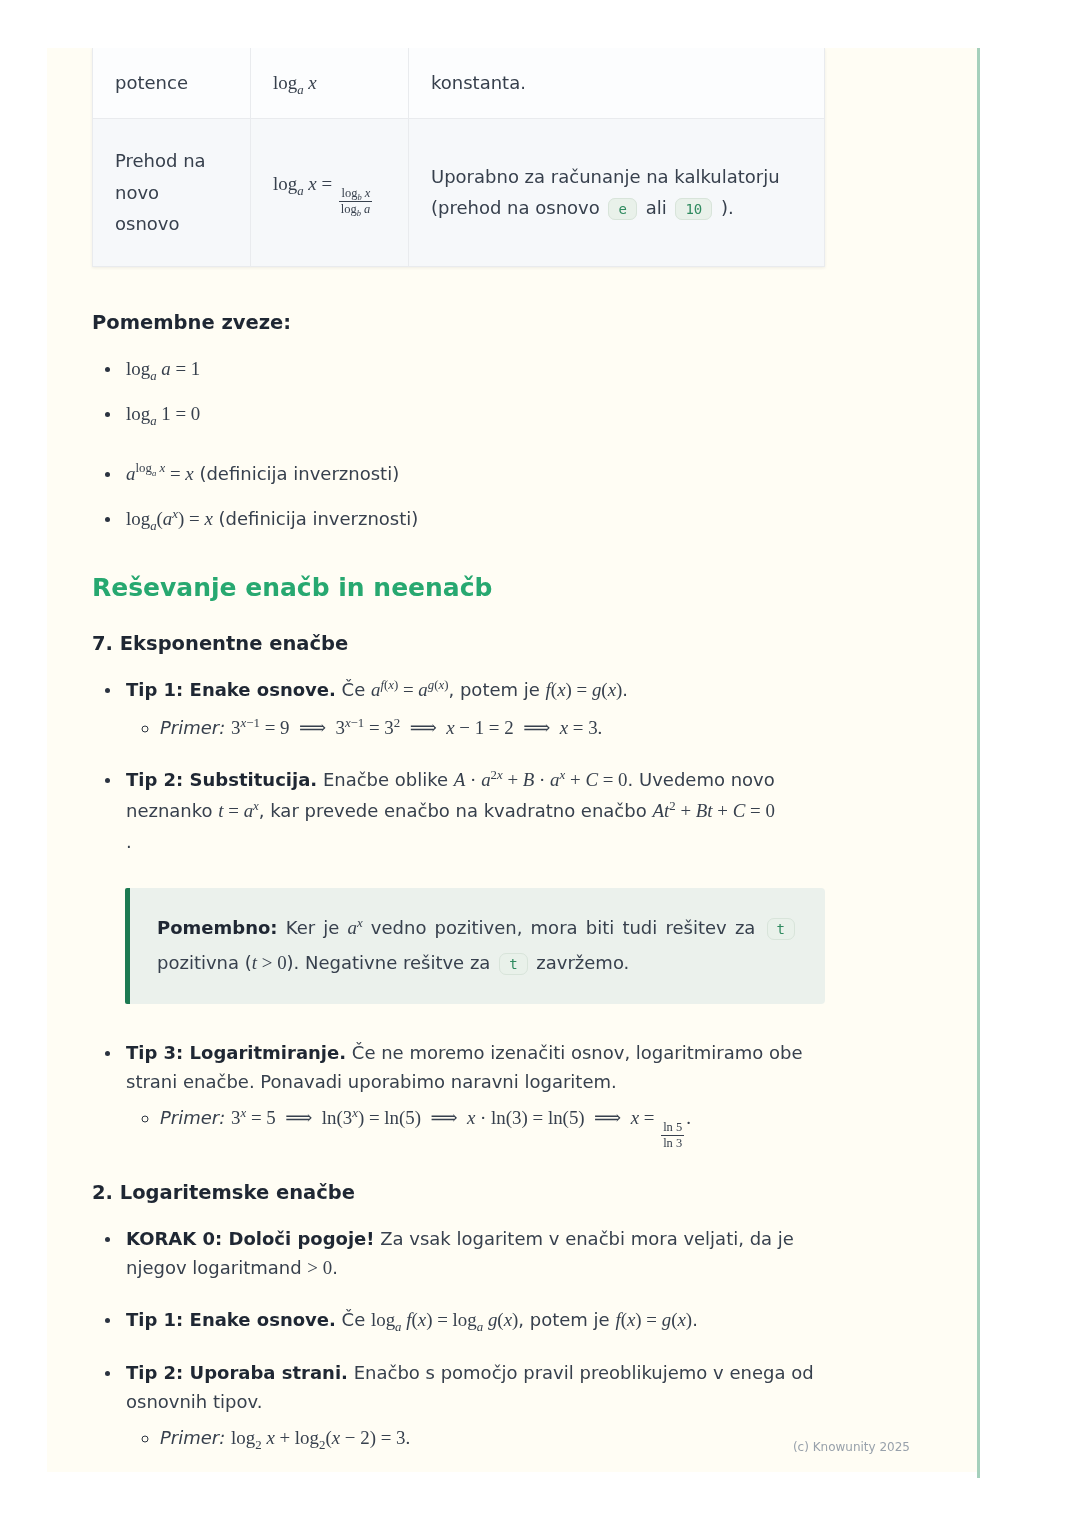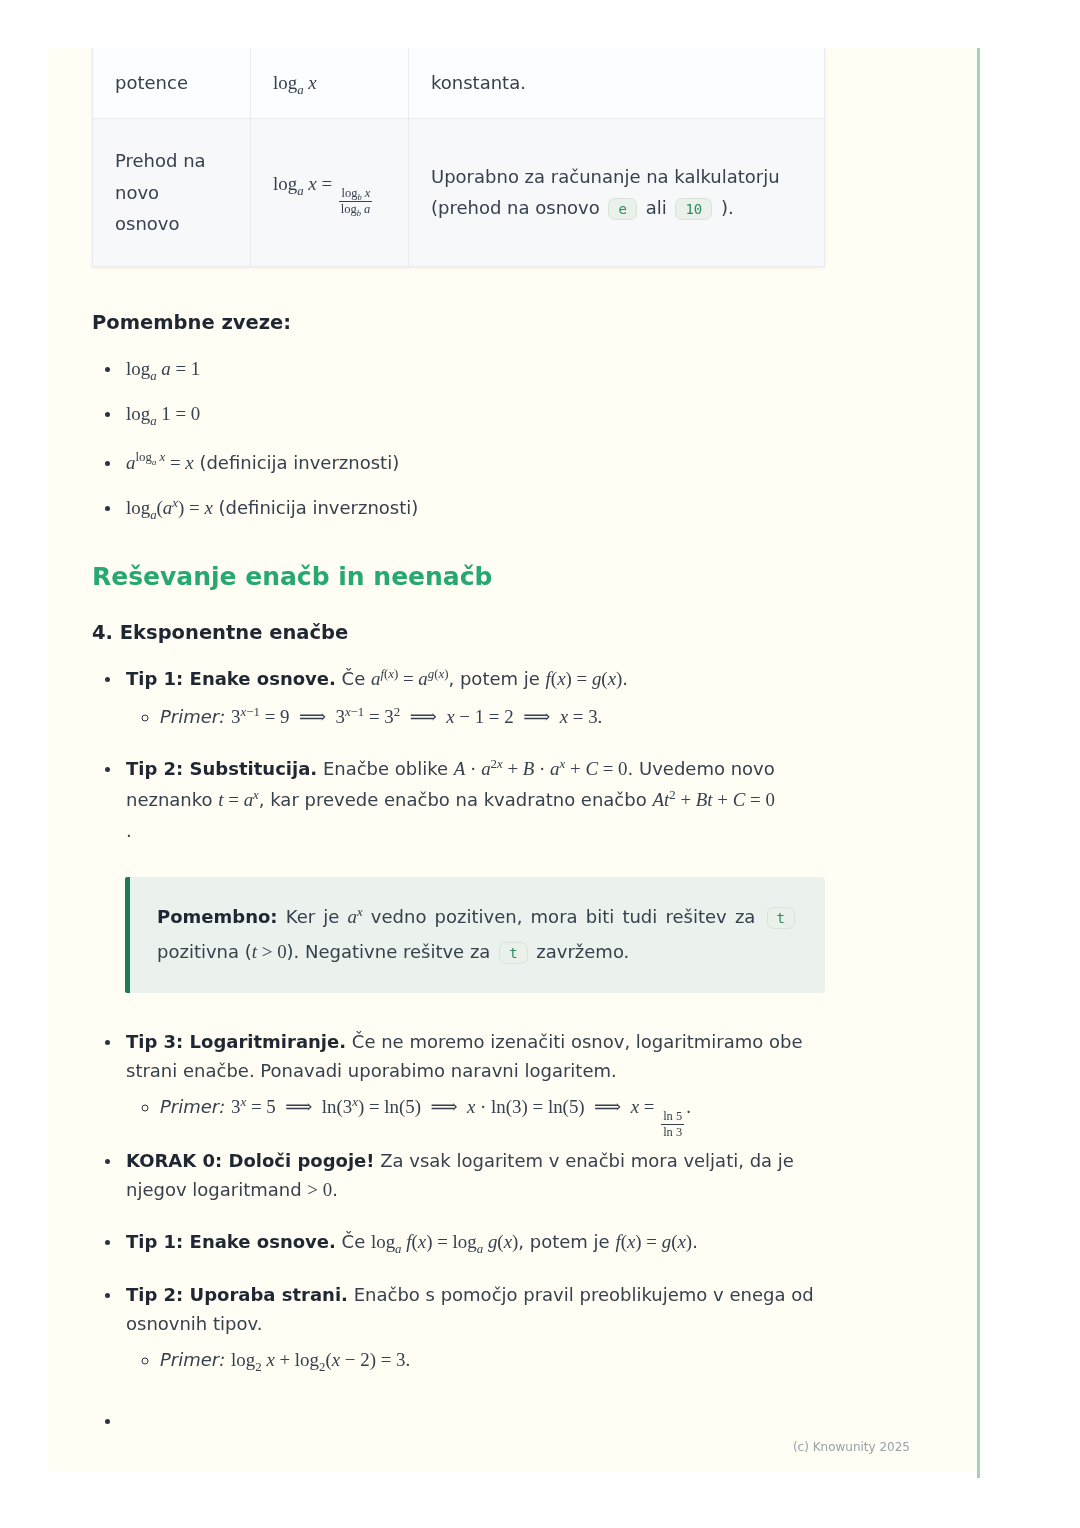--- a/index.html
+++ b/index.html
@@ -74,28 +74,28 @@
               </span></td>
           <td class="c-note">Uporabno za računanje na kalkulatorju (prehod na osnovo <code>e</code> ali <code>10</code> ).</td>
         </tr>
       </tbody>
     </table>
 
     <h3 class="sub" style="margin-top:44px;">Pomembne zveze:</h3>
 
     <ul class="lvl1" style="margin-bottom:20px;">
       <li style="margin-bottom:15px;"><span><span class="m">log<sub><em>a</em></sub> <em>a</em> = 1</span></span></li>
-      <li style="margin-bottom:18px;"><span><span class="m">log<sub><em>a</em></sub> 1 = 0</span></span></li>
+      <li style="margin-bottom:29px;"><span><span class="m">log<sub><em>a</em></sub> 1 = 0</span></span></li>
       <li style="margin-bottom:15px;"><span><span class="m"><em>a</em><sup>log<sub><em>a</em></sub> <em>x</em></sup> = <em>x</em></span> (definicija inverznosti)</span></li>
       <li style="margin-bottom:15px;"><span><span class="m">log<sub><em>a</em></sub>(<em>a</em><sup><em>x</em></sup>) = <em>x</em></span> (definicija inverznosti)</span></li>
     </ul>
 
     <h2 class="accent">Reševanje enačb in neenačb</h2>
 
-    <h3 class="sub">4. Eksponentne enačbe</h3>
+    <h3 class="sub">7. Eksponentne enačbe</h3>
 
     <ul class="lvl1" style="margin-bottom:0;">
       <li>
         <span><b>Tip 1: Enake osnove.</b> Če <span class="m"><em>a</em><sup><em>f</em>(<em>x</em>)</sup> = <em>a</em><sup><em>g</em>(<em>x</em>)</sup></span>, potem je <span class="m"><em>f</em>(<em>x</em>) = <em>g</em>(<em>x</em>)</span>.</span>
         <ul class="lvl2">
           <li><span><em>Primer:</em> <span class="m">3<sup><em>x</em>−1</sup> = 9&nbsp; ⟹ &nbsp;3<sup><em>x</em>−1</sup> = 3<sup>2</sup>&nbsp; ⟹ &nbsp;<em>x</em> − 1 = 2&nbsp; ⟹ &nbsp;<em>x</em> = 3.</span></span></li>
         </ul>
       </li>
       <li style="margin-bottom:0;">
         <span><b>Tip 2: Substitucija.</b> Enačbe oblike <span class="m"><em>A</em> · <em>a</em><sup>2<em>x</em></sup> + <em>B</em> · <em>a</em><sup><em>x</em></sup> + <em>C</em> = 0</span>. Uvedemo novo neznanko <span class="m"><em>t</em> = <em>a</em><sup><em>x</em></sup></span>, kar prevede enačbo na kvadratno enačbo <span class="m"><em>At</em><sup>2</sup> + <em>Bt</em> + <em>C</em> = 0</span><br>.</span>
@@ -111,20 +111,21 @@
         <span><b>Tip 3: Logaritmiranje.</b> Če ne moremo izenačiti osnov, logaritmiramo obe strani enačbe. Ponavadi uporabimo naravni logaritem.</span>
         <ul class="lvl2">
           <li><span><em>Primer:</em> <span class="m">3<sup><em>x</em></sup> = 5&nbsp; ⟹ &nbsp;ln(3<sup><em>x</em></sup>) = ln(5)&nbsp; ⟹ &nbsp;<em>x</em> · ln(3) = ln(5)&nbsp; ⟹ &nbsp;<em>x</em> = <span class="fr">
                     <span class="nu">ln 5</span>
                     <span class="de">ln 3</span>
                   </span>.</span></span></li>
         </ul>
       </li>
     </ul>
 
+    <h3 class="sub">2. Logaritemske enačbe</h3>
 
     <ul class="lvl1" style="margin-bottom:0;">
       <li><span><b>KORAK 0: Določi pogoje!</b> Za vsak logaritem v enačbi mora veljati, da je njegov logaritmand <span class="m">&gt; 0</span>.</span></li>
       <li><span><b>Tip 1: Enake osnove.</b> Če <span class="m">log<sub><em>a</em></sub> <em>f</em>(<em>x</em>) = log<sub><em>a</em></sub> <em>g</em>(<em>x</em>)</span>, potem je <span class="m"><em>f</em>(<em>x</em>) = <em>g</em>(<em>x</em>)</span>.</span></li>
       <li>
         <span><b>Tip 2: Uporaba strani.</b> Enačbo s pomočjo pravil preoblikujemo v enega od osnovnih tipov.</span>
         <ul class="lvl2">
           <li><span><em>Primer:</em> <span class="m">log<sub>2</sub> <em>x</em> + log<sub>2</sub>(<em>x</em> − 2) = 3.</span></span></li>
         </ul>
       </li>

